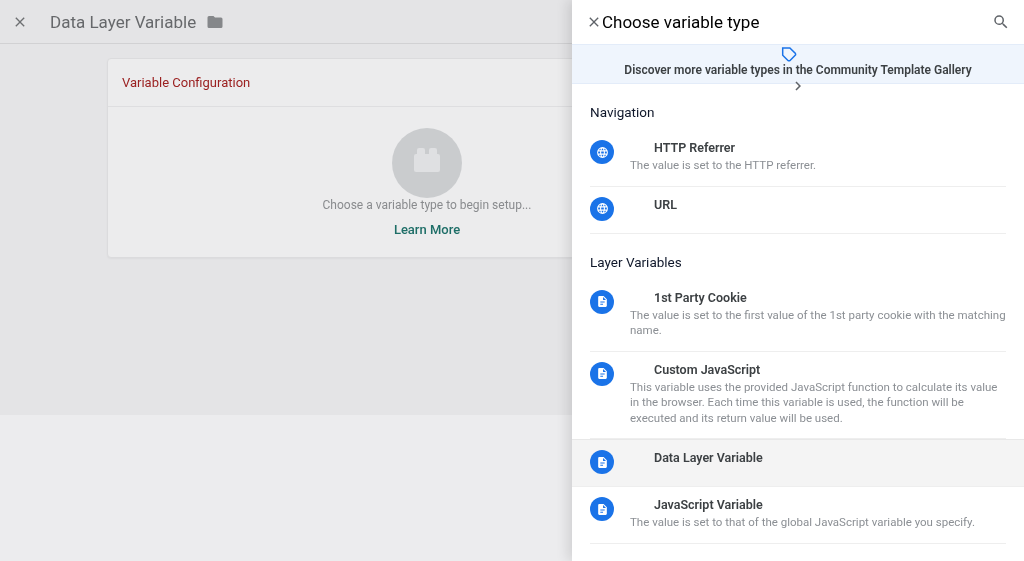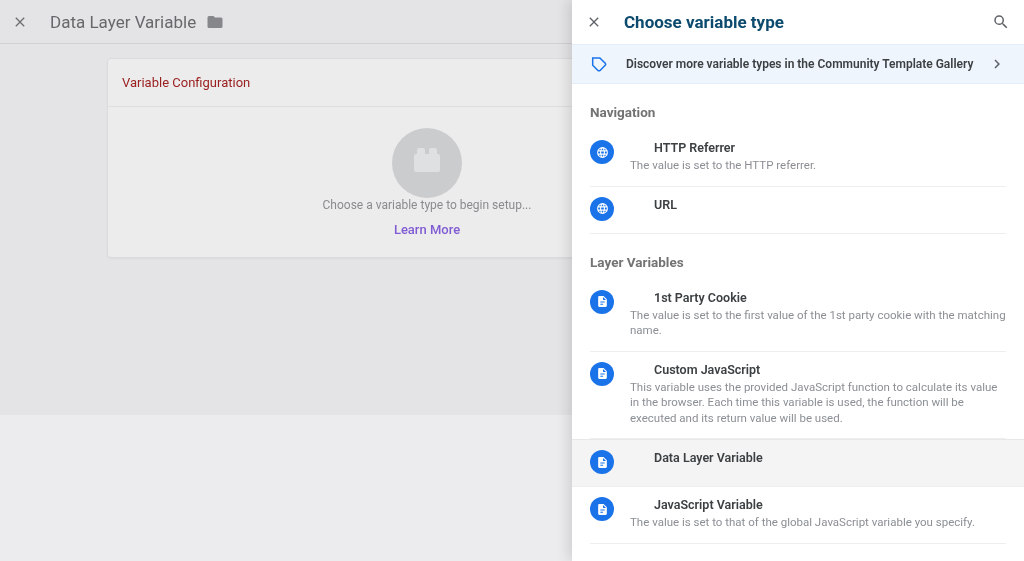--- a/index.html
+++ b/index.html
@@ -31,49 +31,49 @@
   }
   .card-body { display: flex; flex-direction: column; align-items: center; justify-content: center; height: 150px; }
   .placeholder-circle {
     width: 70px; height: 70px; border-radius: 50%; background: #d1d3d6;
     display: flex; align-items: center; justify-content: center;
   }
   .placeholder-circle .brick { width: 26px; height: 18px; background: #e7e8ea; border-radius: 2px; position: relative; }
   .placeholder-circle .brick::before { content:''; position:absolute; top:-6px; left:3px; width:8px; height:6px; background:#e7e8ea; border-radius:2px 2px 0 0;}
   .placeholder-circle .brick::after { content:''; position:absolute; top:-6px; right:3px; width:8px; height:6px; background:#e7e8ea; border-radius:2px 2px 0 0;}
   .card-body .hint { font-size: 12px; color: #8e9094; }
-  .card-body .learn { margin-top: 10px; font-size: 13px; color: #8b5cf6; font-weight: 500; text-align: center; }
+  .card-body .learn { margin-top: 10px; font-size: 13px; color: #0f766e; font-weight: 500; text-align: center; }
 
   
   .scrim { position:absolute; inset:0; background: rgba(0,0,0,0.03); }
 
   
   .panel {
     position: absolute; right: 0; top: 0; width: 452px; height: 561px;
     background: #fff; box-shadow: -4px 0 12px rgba(0,0,0,0.12);
     display: flex; flex-direction: column;
   }
   .panel-top {
     height: 44px; display: flex; align-items: center; padding: 0 14px;
     border-bottom: 1px solid #fff;
   }
   .panel-top .close { color: #5f6368; }
-  .panel-top .ptitle { font-size: 17px; color: #0c4a6e; margin-left: 22px; flex: 1; font-weight: bold; }
+  .panel-top .ptitle { font-size: 17px; color: #000000; flex: 1; }
   .panel-top .search { color: #5f6368; }
 
   .banner {
     display: flex; align-items: center; padding: 0 18px; height: 40px;
-    background: #eff5fd; border-top: 1px solid #e3ecf9; border-bottom: 1px solid #e3ecf9;
+    background: #eff5fd; border-top: 1px solid #e3ecf9; border-bottom: 1px solid #e3ecf9; flex-direction: column;
   }
   .banner .tag-icon { color: #1a73e8; margin-right: 18px; }
   .banner .btxt { font-size: 12px; font-weight: 600; color: #3c4043; flex: 1; }
   .banner .chev { color: #5f6368; }
 
   .scroll { flex: 1; overflow: hidden; padding: 0 18px 0 18px; }
-  .section-title { font-size: 13.5px; color: #737373; margin: 20px 0 10px 0; font-weight: 700; }
+  .section-title { font-size: 13.5px; color: #0f172a; margin: 20px 0 10px 0; font-weight: 400; }
 
   .item {
     display: flex; align-items: flex-start; padding: 10px 0 12px 0;
     border-bottom: 1px solid #eeeeee; cursor: pointer;
   }
   .item.highlight { background: #f4f4f4; margin: 0 -18px; padding-left: 18px; padding-right: 18px; border-top: 1px solid #e8e8e8; }
   .item .iicon {
     flex: 0 0 24px; width: 24px; height: 24px; border-radius: 50%;
     background: #1a73e8; display:flex; align-items:center; justify-content:center;
     margin-right: 16px; color:#fff;

